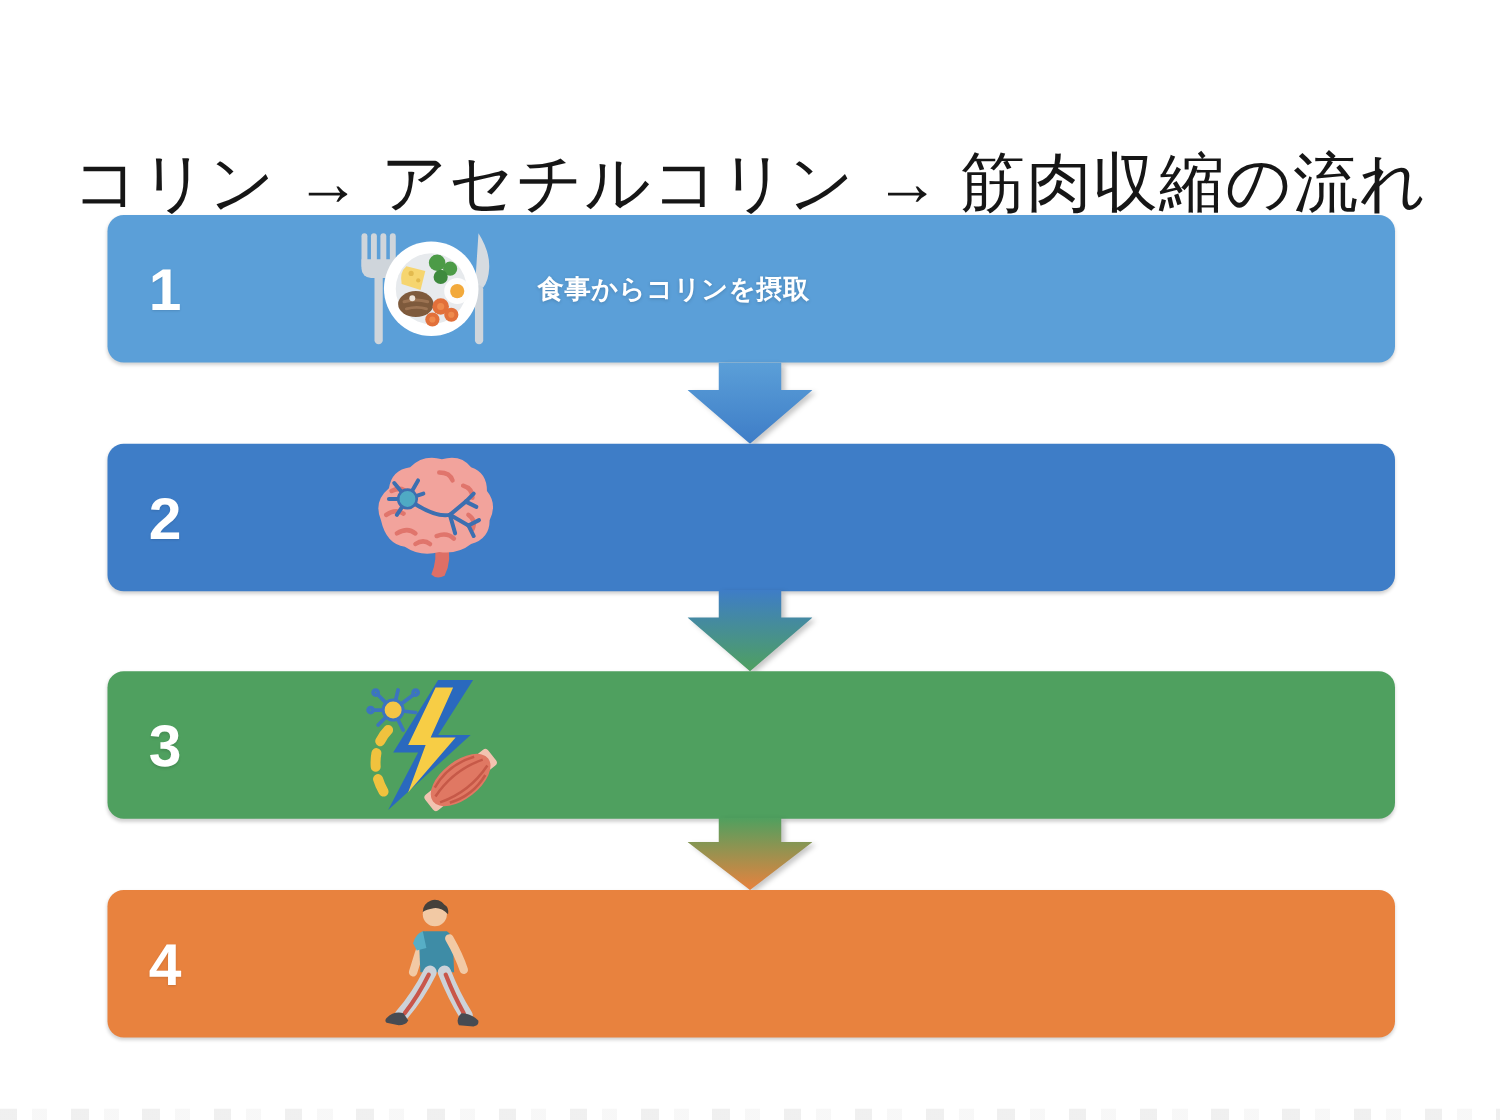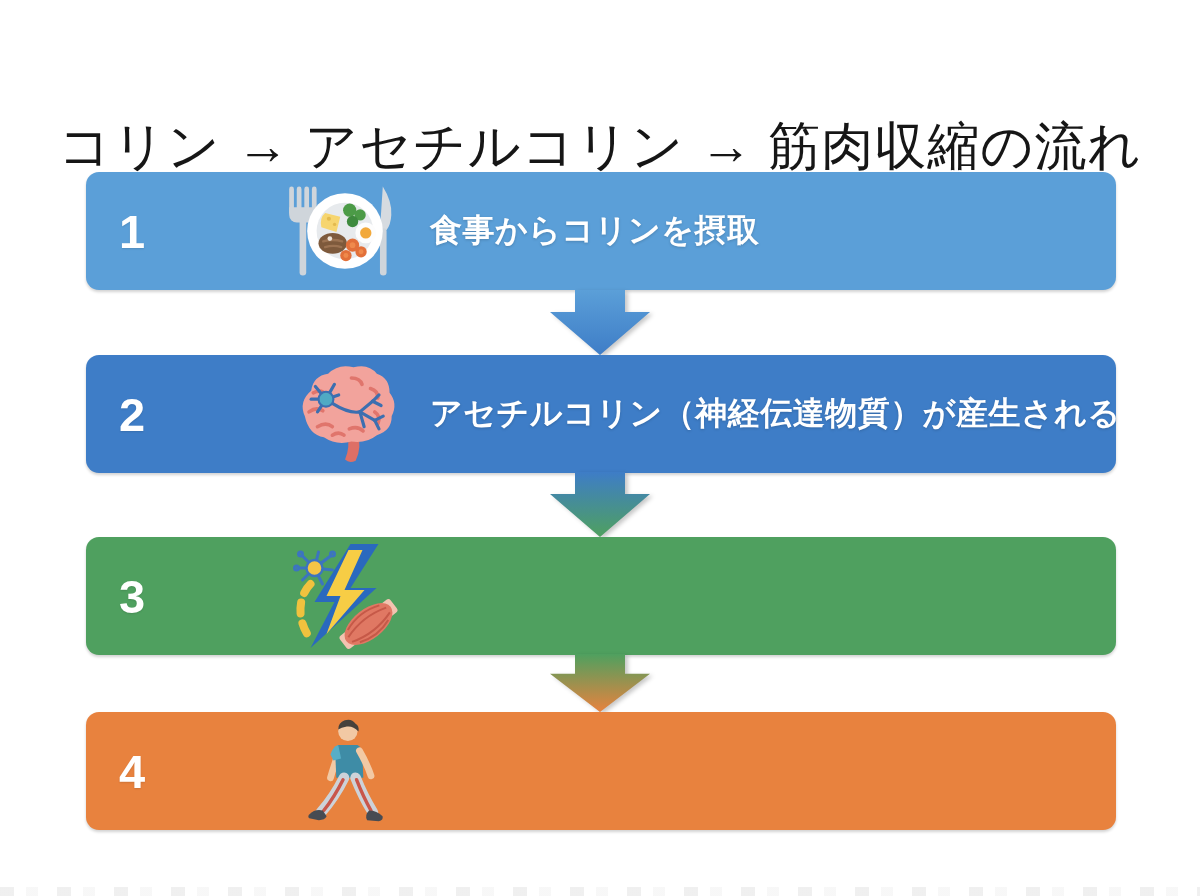--- a/index.html
+++ b/index.html
@@ -51,21 +51,21 @@
     position: absolute;
     left: 178px; top: 0;
     width: 160px; height: 100%;
     display: flex; align-items: center; justify-content: center;
   }
   .step-label {
     position: absolute;
     left: 344px; right: 16px; top: 0; height: 100%;
     display: flex; align-items: center;
     color: #ffffff;
-    font-size: 32px;
+    font-size: 21px;
     font-weight: bold;
     letter-spacing: 0.5px;
     text-shadow: 0 1px 3px rgba(0,0,0,0.18);
     white-space: nowrap;
   }
 
   .flow-arrow {
     position: absolute;
     left: 550px;
     width: 100px;
@@ -190,21 +190,20 @@
             <path d="M82 38 L88 32"></path>
             <path d="M82 38 L90 42"></path>
           <path d="M70 48 L84 56"></path>
             <path d="M84 56 L92 52"></path>
             <path d="M84 56 L88 64"></path>
           <path d="M70 48 L74 62"></path>
         </g>
         <circle cx="38" cy="36" r="7" fill="#4FAAC4" stroke="#3C6FB0" stroke-width="2"></circle>
       </svg>
     </div>
-    <div class="step-label">アセチルコリン（神経伝達物質）が産生される</div>
   </div>
 
   <div class="flow-arrow a2">
     <svg viewBox="0 0 100 65" preserveAspectRatio="none">
       <defs>
         <linearGradient id="g2" x1="0" y1="0" x2="0" y2="1">
           <stop offset="0" stop-color="#3E7DC7"></stop>
           <stop offset="1" stop-color="#4FA05F"></stop>
         </linearGradient>
       </defs>

